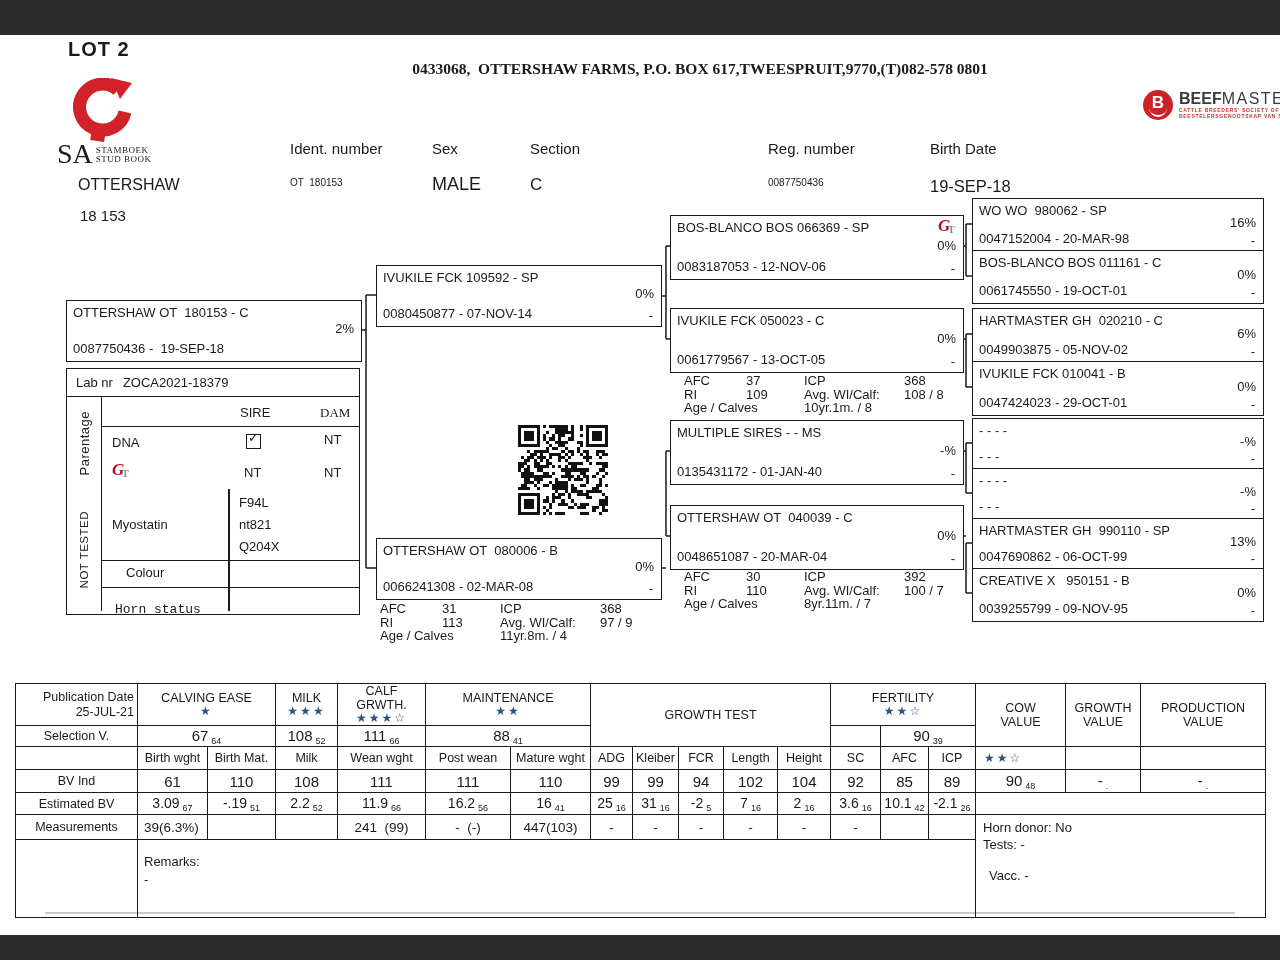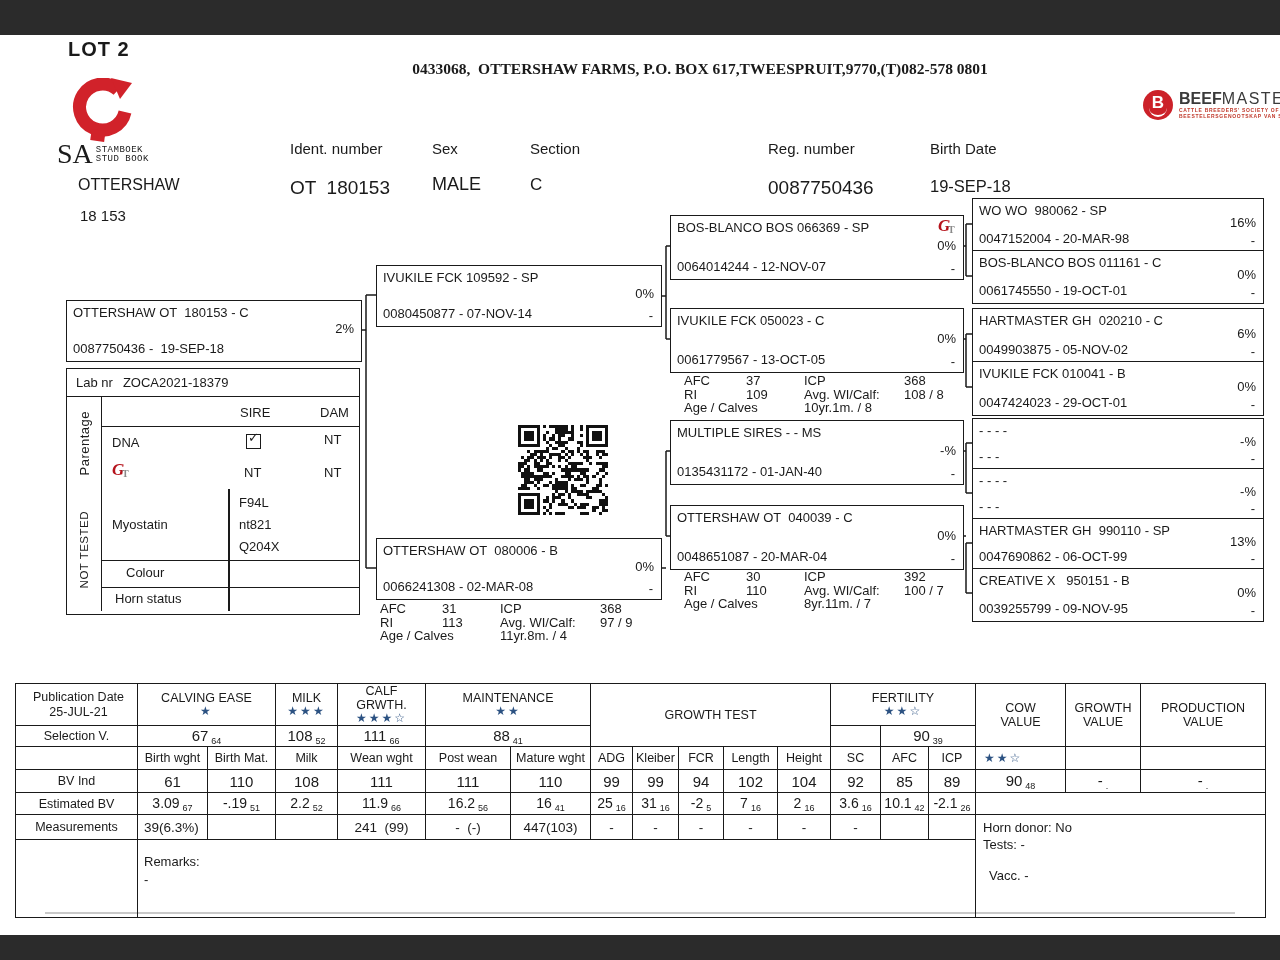--- a/index.html
+++ b/index.html
@@ -11,37 +11,37 @@
   #sep-line{position:absolute;left:45px;top:912px;width:1190px;height:2px;background:#c9c9c9;}
 
   #lot{position:absolute;left:68px;top:38px;font-size:20px;font-weight:600;letter-spacing:1px;}
   #farm-line{position:absolute;left:700px;top:60px;transform:translateX(-50%);
     font-family:"Liberation Serif","DejaVu Serif",serif;font-weight:700;font-size:15.5px;white-space:pre;}
 
   #sa-logo{position:absolute;left:70px;top:78px;}
   #sa-text{position:absolute;left:57px;top:142px;display:flex;align-items:flex-end;
     font-family:"Liberation Serif","DejaVu Serif",serif;}
   #sa-text .sa{font-size:28px;line-height:24px;}
-  #sa-text .stack{font-size:9px;letter-spacing:.5px;line-height:9px;margin-left:3px;margin-bottom:2px;font-family:Liberation Mono, monospace;}
+  #sa-text .stack{font-size:9px;letter-spacing:.5px;line-height:9px;margin-left:3px;margin-bottom:2px;}
 
   #animal-name{position:absolute;left:78px;top:176px;font-size:16px;}
   #animal-number{position:absolute;left:80px;top:207px;font-size:15px;}
 
   #beef-logo{position:absolute;left:1143px;top:90px;display:flex;gap:6px;align-items:flex-start;}
   .beef-circle{width:30px;height:30px;border-radius:50%;background:#cc2129;color:#fff;position:relative;
     font-weight:700;text-align:center;line-height:25px;font-size:17px;flex:0 0 auto;}
   .beef-circle .smile{position:absolute;left:6px;bottom:3px;width:18px;height:8px;
     border-bottom:2.5px solid #fff;border-radius:0 0 9px 9px;}
   .beef-words .row1{font-size:16px;color:#3a3a3a;line-height:17px;}
   .beef-words .row1 .beef{font-weight:700;}
   .beef-words .row1 .master{font-weight:300;letter-spacing:1.5px;}
   .beef-words .tag{font-size:5px;color:#c0392b;font-weight:700;letter-spacing:.7px;line-height:6px;}
 
   .id-label{position:absolute;top:140px;font-size:15px;}
-  .id-value{position:absolute;top:177px;font-size:19px;white-space:pre;}
+  .id-value{position:absolute;top:177px;font-size:10px;white-space:pre;}
   #sex-value{font-size:18px;}
   #section-value{font-size:17px;}
 
   
   .pbox{position:absolute;border:1.5px solid #1a1a1a;background:#fff;font-size:13px;}
   .pbox .pname{position:absolute;left:6px;top:4px;white-space:pre;}
   .pbox .preg{position:absolute;left:6px;bottom:5px;white-space:pre;}
   .pbox .ppct{position:absolute;right:7px;top:50%;transform:translateY(-68%);}
   .pbox .pdash{position:absolute;right:8px;bottom:3px;}
   .pbox .gt-corner{position:absolute;right:5px;top:1px;}
@@ -57,59 +57,59 @@
     display:flex;align-items:center;padding-left:9px;gap:10px;box-sizing:border-box;}
   .vstrip{position:absolute;left:0;width:35px;border-right:1.5px solid #1a1a1a;box-sizing:border-box;
     display:flex;align-items:center;justify-content:center;}
   #parentage-strip{top:28px;height:92px;}
   #nt-strip{top:120px;height:122px;}
   .vlabel{writing-mode:vertical-rl;transform:rotate(180deg);font-size:13px;letter-spacing:.5px;}
   #nt-strip .vlabel{font-size:11.5px;}
   #parentage-area{position:absolute;left:35px;top:28px;right:0;height:92px;}
   #pa-head{position:absolute;left:0;top:0;right:0;height:29px;border-bottom:1.5px solid #1a1a1a;}
   #pa-head .sire{position:absolute;left:138px;top:8px;}
-  #pa-head .dam{position:absolute;left:218px;top:8px;}
+  #pa-head .dam{position:absolute;left:218px;top:8px;font-family:Liberation Serif, serif;}
   #pa-dna{position:absolute;left:0;top:29px;right:0;height:31px;}
   #pa-dna .dna-l{position:absolute;left:10px;top:9px;}
   #pa-dna .cb{position:absolute;left:144px;top:8px;}
   #pa-dna .nt-d{position:absolute;left:222px;top:6px;}
   #pa-gt{position:absolute;left:0;top:60px;right:0;height:31px;}
   #pa-gt .gticon{position:absolute;left:10px;top:4px;}
   #pa-gt .nt-s{position:absolute;left:142px;top:8px;}
   #pa-gt .nt-d{position:absolute;left:222px;top:8px;}
   #nt-area{position:absolute;left:35px;top:120px;right:0;height:122px;}
   #nt-div{position:absolute;left:126px;top:0;bottom:0;width:1.5px;background:#1a1a1a;}
   #row-myo{position:absolute;left:0;top:0;right:0;height:71px;border-bottom:1.5px solid #1a1a1a;}
   #row-myo .ml{position:absolute;left:10px;top:28px;}
   #row-myo .v0{position:absolute;left:137px;top:6px;}
   #row-myo .v1{position:absolute;left:137px;top:28px;}
   #row-myo .v2{position:absolute;left:137px;top:50px;}
   #row-col{position:absolute;left:0;top:71px;right:0;height:27px;border-bottom:1.5px solid #1a1a1a;}
   #row-col .ml{position:absolute;left:24px;top:5px;}
   #row-horn{position:absolute;left:0;top:98px;right:0;height:24px;}
-  #row-horn .ml{position:absolute;left:13px;top:4px;}
+  #row-horn .ml{position:absolute;left:13px;top:15px;font-family:Liberation Mono, monospace;}
 
   .checkbox{position:relative;display:inline-block;width:13px;height:13px;border:1.5px solid #1a1a1a;}
   .checkbox .mark{position:absolute;left:1px;top:-5px;font-size:13px;font-weight:700;}
 
   .gt{position:relative;display:inline-block;width:20px;height:19px;
     font-family:"Liberation Serif","DejaVu Serif",serif;}
   .gt .g{position:absolute;left:0;top:-1px;font-size:17px;font-weight:700;font-style:italic;color:#b5121b;}
   .gt .t{position:absolute;left:10px;top:7px;font-size:10px;font-weight:700;color:#8a8a8a;}
 
   #qr{position:absolute;left:518px;top:425px;}
   #pedigree-lines{position:absolute;left:0;top:0;pointer-events:none;}
 
   
   #bt{position:absolute;left:15px;top:683px;border-collapse:collapse;table-layout:fixed;font-size:12.5px;}
   #bt td{border:1.5px solid #1a1a1a;padding:0 3px;vertical-align:middle;overflow:hidden;}
   .rA{height:36px;} .rB{height:21px;} .rC{height:23px;} .rD{height:23px;}
   .rE{height:22px;} .rF{height:25px;} .rG{height:78px;}
   .lbl{text-align:center;font-size:12.5px;}
-  .pub{text-align:center;padding-left:7px !important;}
+  .pub{text-align:right;padding-left:7px !important;}
   .pub span{display:block;line-height:15px;}
   .grp{text-align:center;line-height:14px;}
   .stars{color:#2c5282;font-size:12px;letter-spacing:2px;display:block;line-height:13px;}
   .selv,.bv{text-align:center;font-size:15px;}
   .acc{font-size:9px;vertical-align:-3px;margin-left:3px;}
   .colh{text-align:center;font-size:12.5px;padding:0 1px !important;}
   .cowstars{text-align:left;padding-left:8px !important;}
   .meas{font-size:13.5px;text-align:center;white-space:pre;}
   .meas-first{text-align:left;padding-left:6px !important;}
   .semen{vertical-align:top !important;text-align:left;padding:4px 7px !important;font-size:13px;line-height:17px;}
@@ -202,21 +202,21 @@
     <span class="sp2">Age / Calves</span><span class="sp34">11yr.8m. / 4</span>
   </div>
 
   <div class="pbox" style="left:670px;top:215px;width:292px;height:63px">
     <span class="pname">BOS-BLANCO BOS 066369 - SP</span>
     <span class="gt-corner gt">
         <span class="g">G</span>
         <span class="t">T</span>
       </span>
     <span class="ppct">0%</span>
-    <span class="preg">0064014244 - 12-NOV-07</span>
+    <span class="preg">0083187053 - 12-NOV-06</span>
     <span class="pdash">-</span>
   </div>
   <div class="pbox" style="left:670px;top:308px;width:292px;height:63px">
     <span class="pname">IVUKILE FCK 050023 - C</span>
     <span class="ppct">0%</span>
     <span class="preg">0061779567 - 13-OCT-05</span>
     <span class="pdash">-</span>
   </div>
   <div class="statgrid" style="left:684px;top:374px;width:280px">
     <span>AFC</span><span>37</span><span>ICP</span><span>368</span>

